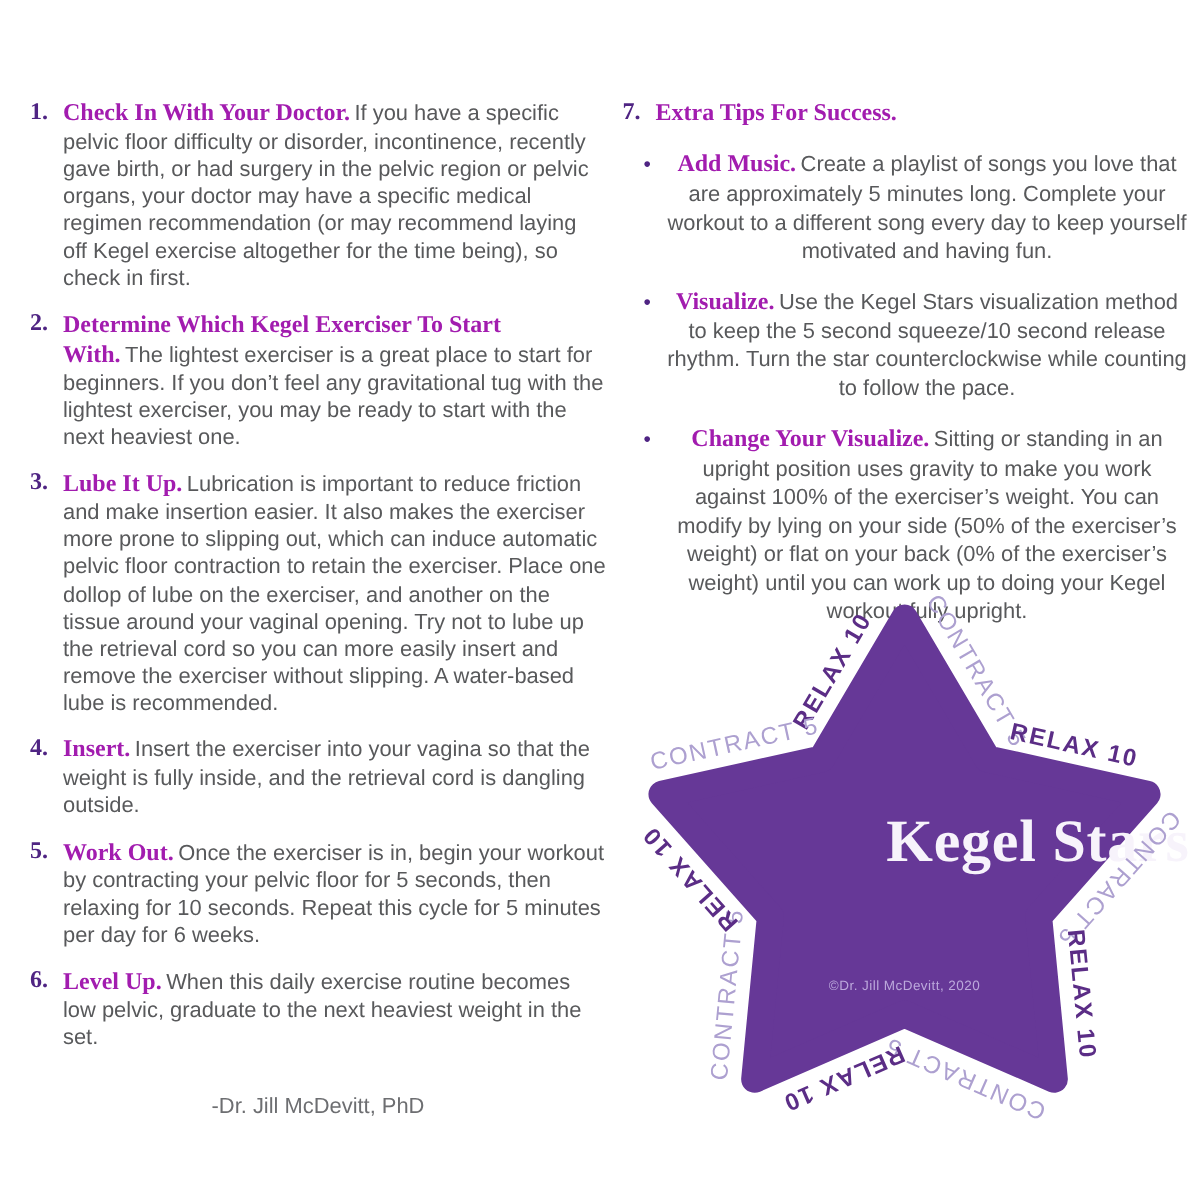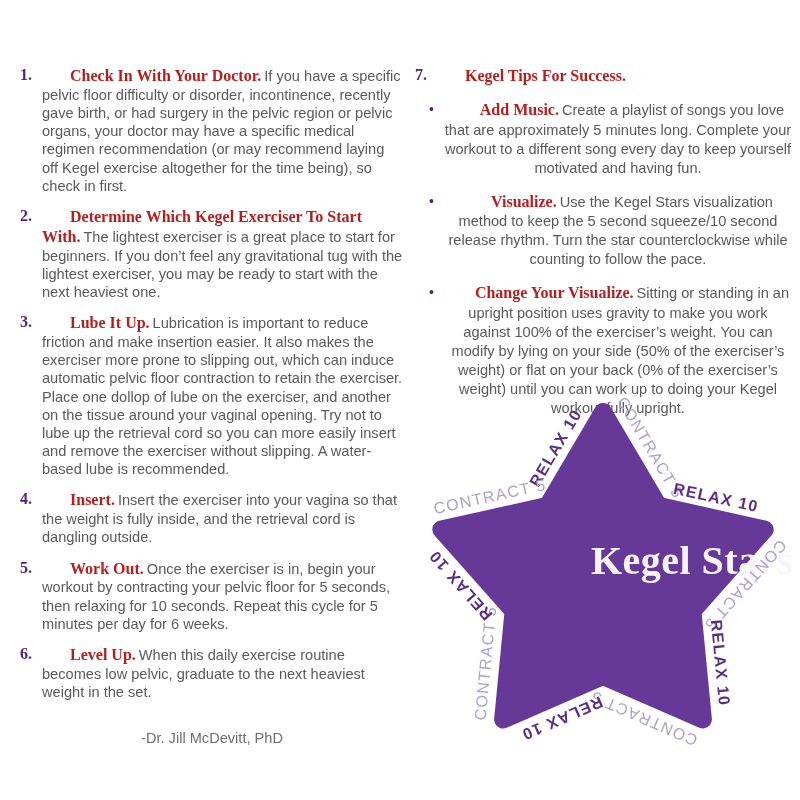--- a/index.html
+++ b/index.html
@@ -6,22 +6,22 @@
   #poster{position:relative;width:800px;height:800px;background:#ffffff;overflow:hidden;
           font-family:"Liberation Sans",sans-serif;}
   
   .col{position:absolute;top:66px;}
   #left-col{left:20px;width:384px;}
   #right-col{left:415px;width:378px;}
   .item{display:flex;margin-bottom:12px;}
   .item .num{width:22px;flex-shrink:0;font-family:"Liberation Serif",serif;font-weight:bold;
              color:#4F2483;font-size:16px;line-height:1.15;}
   .item .txt{flex:1;font-size:14.6px;line-height:1.245;color:#58595B;}
-  .lead{font-family:"Liberation Serif",serif;font-weight:bold;color:#b91c1c;font-size:16px;
-        margin-right:3px;margin-left:28px;}
+  .lead{font-family:"Liberation Serif",serif;font-weight:bold;color:#a21caf;font-size:16px;
+        margin-right:3px;}
   .attrib{margin-top:28px;text-align:center;font-size:14.6px;line-height:1.25;color:#6D6E71;}
   
   .bullet{display:flex;margin:0 0 14px 14px;}
   .bullet .dot{width:14px;flex-shrink:0;color:#4F2483;font-size:14px;line-height:1.3;}
   .bullet .txt{flex:1;font-size:14.6px;line-height:1.3;color:#58595B;text-align:center;}
   #tips-heading{margin-bottom:14px;}
   
   #start-here{position:absolute;left:415px;top:356px;width:378px;text-align:center;
               font-size:27px;font-weight:bold;letter-spacing:0.5px;color:#231F20;}
   
@@ -74,21 +74,21 @@
 
     <div class="attrib">
       <div>-Dr. Jill McDevitt, PhD</div>
     </div>
   </div>
 
   <div id="right-col" class="col">
 
     <div class="item" id="tips-heading">
       <span class="num">7.</span>
-      <div class="txt"><span class="lead">Kegel Tips For Success.</span></div>
+      <div class="txt"><span class="lead">Extra Tips For Success.</span></div>
     </div>
 
     <div class="bullet">
       <span class="dot">•</span>
       <div class="txt"><span class="lead">Add Music.</span><span>Create a playlist of songs you love that are approximately 5 minutes long. Complete your workout to a different song every day to keep yourself motivated and having fun.</span></div>
     </div>
 
     <div class="bullet">
       <span class="dot">•</span>
       <div class="txt"><span class="lead">Visualize.</span><span>Use the Kegel Stars visualization method to keep the 5 second squeeze/10 second release rhythm. Turn the star counterclockwise while counting to follow the pace.</span></div>
@@ -99,20 +99,21 @@
       <div class="txt"><span class="lead">Change Your Visualize.</span><span>Sitting or standing in an upright position uses gravity to make you work against 100% of the exerciser’s weight. You can modify by lying on your side (50% of the exerciser’s weight) or flat on your back (0% of the exerciser’s weight) until you can work up to doing your Kegel workout fully upright.</span></div>
     </div>
   </div>
 
 
   <svg id="star-svg" width="380" height="380" viewBox="0 0 380 380">
     <polygon points="190,20 245.3,113.9 351.7,137.5 279.4,219 289.9,327.5 190,284 90.1,327.5 100.6,219 28.3,137.5 134.7,113.9" fill="#663897" stroke="#663897" stroke-width="18" stroke-linejoin="round"></polygon>
   </svg>
 
   <div id="star-name">Kegel Stars</div>
+  <div id="star-copyright">©Dr. Jill McDevitt, 2020</div>
 
   <span class="edge-label relax" style="left:556px;top:448px;transform:translate(-50%,-50%) rotate(-59.5deg);">RELAX 10</span>
   <span class="edge-label contract" style="left:650px;top:448px;transform:translate(-50%,-50%) rotate(59.5deg);">CONTRACT 5</span>
   <span class="edge-label relax" style="left:716px;top:498px;transform:translate(-50%,-50%) rotate(12.5deg);">RELAX 10</span>
   <span class="edge-label contract" style="left:745px;top:585px;transform:translate(-50%,-50%) rotate(131.6deg);">CONTRACT 5</span>
   <span class="edge-label relax" style="left:720px;top:663px;transform:translate(-50%,-50%) rotate(84.5deg);">RELAX 10</span>
   <span class="edge-label contract" style="left:644px;top:718px;transform:translate(-50%,-50%) rotate(-156.5deg);">CONTRACT 5</span>
   <span class="edge-label relax" style="left:562px;top:718px;transform:translate(-50%,-50%) rotate(156.5deg);">RELAX 10</span>
   <span class="edge-label contract" style="left:486px;top:663px;transform:translate(-50%,-50%) rotate(-84.5deg);">CONTRACT 5</span>
   <span class="edge-label relax" style="left:461px;top:585px;transform:translate(-50%,-50%) rotate(-131.6deg);">RELAX 10</span>

